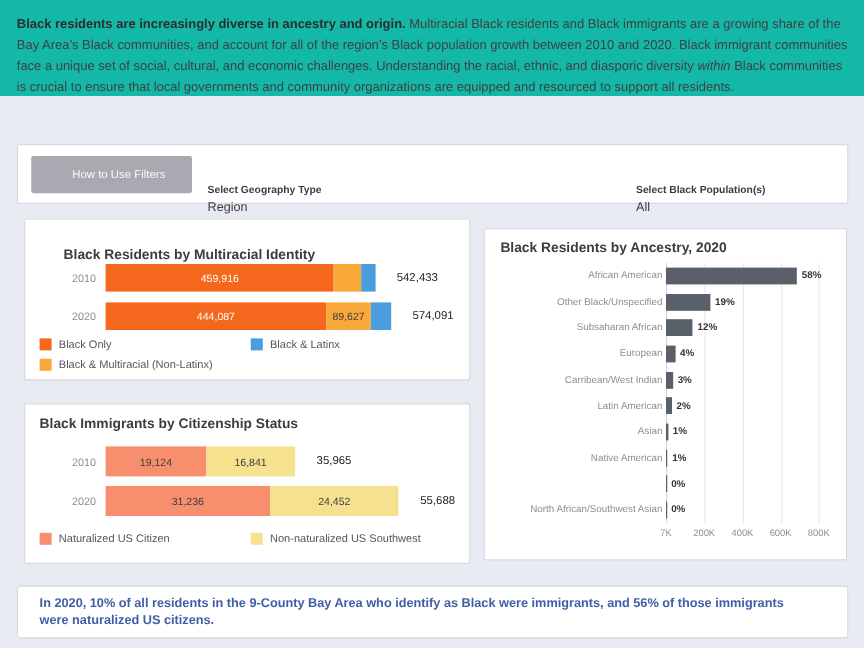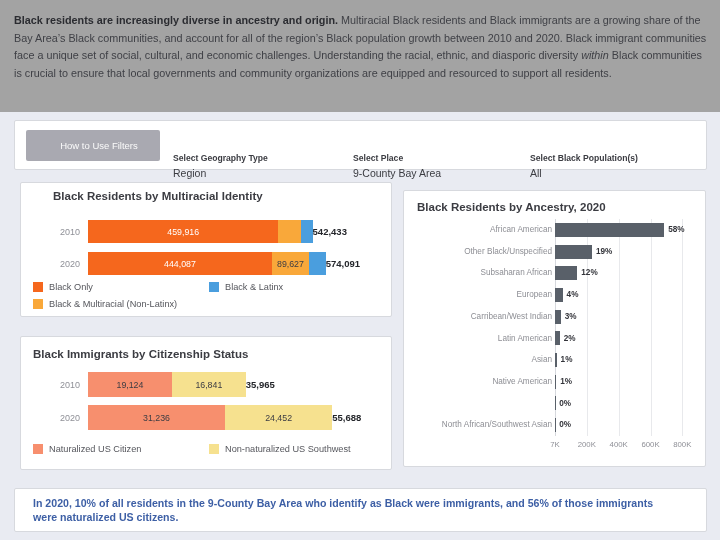--- a/index.html
+++ b/index.html
@@ -1,21 +1,21 @@
 <!DOCTYPE html>
 <html><head>
 <meta charset="utf-8">
 <style>
   * { margin:0; padding:0; box-sizing:border-box; }
   html,body { width:720px; height:540px; }
   body { font-family:"Liberation Sans", sans-serif; background:#e9ebf2; }
   #stage { position:relative; width:720px; height:540px; overflow:hidden; background:#e9ebf2; }
 
   
-  #header { position:absolute; left:0; top:0; width:720px; height:112px; background:#a3a3a3;padding-left:18px; }
+  #header { position:absolute; left:0; top:0; width:720px; height:80px; background:#14b8a6;padding-left:18px; }
   #intro { position:absolute; left:14px; top:12px; width:694px; font-size:10.8px; line-height:17.6px; color:#3f4046; }
   #intro .b { font-weight:bold; color:#2b2c31; }
   #intro .i { font-style:italic; }
 
   .card { position:absolute; background:#ffffff; border:1px solid #d7d9de; border-radius:2px; }
 
   
   #filter-card { left:14px; top:120px; width:693px; height:50px; }
   #howto-btn { position:absolute; left:11px; top:9px; width:134px; height:31px; background:#a9a9b1; border:none;
                border-radius:2px; color:#fbfbfb; font-size:9.5px; font-family:"Liberation Sans",sans-serif; cursor:pointer;padding-left:12px; }
@@ -30,21 +30,21 @@
   #card-multiracial { left:20px; top:182px; width:372px; height:135px; }
   #card-citizen     { left:20px; top:336px; width:372px; height:134px; }
   .rows { position:absolute; left:0; width:372px; }
   #chart1-rows { top:37px; } #chart2-rows { top:35px; }
   .bar-row { display:flex; align-items:center; }
   #chart1-rows .bar-row { height:23px; margin-bottom:9px; }
   #chart2-rows .bar-row { height:25px; margin-bottom:8px; }
   .year-label { width:67px; padding-right:8px; text-align:right; font-size:9px; color:#8f9097; flex:none; }
   .stack { display:flex; height:100%; }
   .seg { height:100%; display:flex; align-items:center; justify-content:center; overflow:hidden; font-size:8.8px; flex:none; }
-  .total { margin-left:0; font-size:9.5px; font-weight:bold; color:#24262b; white-space:nowrap; }
+  .total { margin-left:18px; font-size:9.5px; font-weight:normal; color:#24262b; white-space:nowrap; }
   .legend { position:absolute; left:12px; display:flex; flex-wrap:wrap; width:352px; }
   #legend1 { top:97px; } #legend2 { top:105px; }
   .li { display:flex; align-items:center; height:13px; margin-bottom:4px; cursor:pointer; }
   .legend .li { width:176px; } .legend .li:last-child { width:auto; }
   .sw { width:10px; height:10px; margin-right:6px; flex:none; }
   .ll { font-size:9.2px; color:#55565c; white-space:nowrap; }
 
   
   #card-ancestry { left:403px; top:190px; width:303px; height:277px; }
   #ancestry-plot { position:absolute; left:12px; top:28px; width:283px; height:240px; }
@@ -68,32 +68,28 @@
   <div id="header">
     <p id="intro"><span class="b">Black residents are increasingly diverse in ancestry and origin.</span><span> Multiracial Black residents and Black immigrants are a growing share of the Bay Area’s Black communities, and account for all of the region’s Black population growth between 2010 and 2020. Black immigrant communities face a unique set of social, cultural, and economic challenges. Understanding the racial, ethnic, and diasporic diversity </span><span class="i">within</span><span> Black communities is crucial to ensure that local governments and community organizations are equipped and resourced to support all residents.</span></p>
   </div>
 
   <div class="card" id="filter-card">
     <button id="howto-btn">How to Use Filters</button>
     <div class="fgroup" id="fg0">
       <div class="flabel">Select Geography Type</div>
       <div class="fvalue">Region</div>
     </div>
-    <div class="fgroup" id="fg1">
-      <div class="flabel">Select Place</div>
-      <div class="fvalue">9-County Bay Area</div>
-    </div>
     <div class="fgroup" id="fg2">
       <div class="flabel">Select Black Population(s)</div>
       <div class="fvalue">All</div>
     </div>
   </div>
 
   <div class="card" id="card-multiracial">
-    <div class="chart-title" style="top:7px;padding-left:20px;">Black Residents by Multiracial Identity</div>
+    <div class="chart-title" style="top:24px;padding-left:20px;">Black Residents by Multiracial Identity</div>
     <div class="rows" id="chart1-rows">
         <div class="bar-row">
           <div class="year-label">2010</div>
           <div class="stack">
             <div class="seg" title="Black Only" style="width: 190.4px; background: rgb(245, 103, 29); color: rgb(255, 255, 255);">459,916</div>
             <div class="seg" title="Black &amp; Multiracial (Non-Latinx)" style="width: 22.4px; background: rgb(249, 168, 58); color: rgb(60, 60, 67);"></div>
             <div class="seg" title="Black &amp; Latinx" style="width: 11.8px; background: rgb(74, 158, 222); color: rgb(255, 255, 255);"></div>
           </div>
           <div class="total">542,433</div>
         </div>

